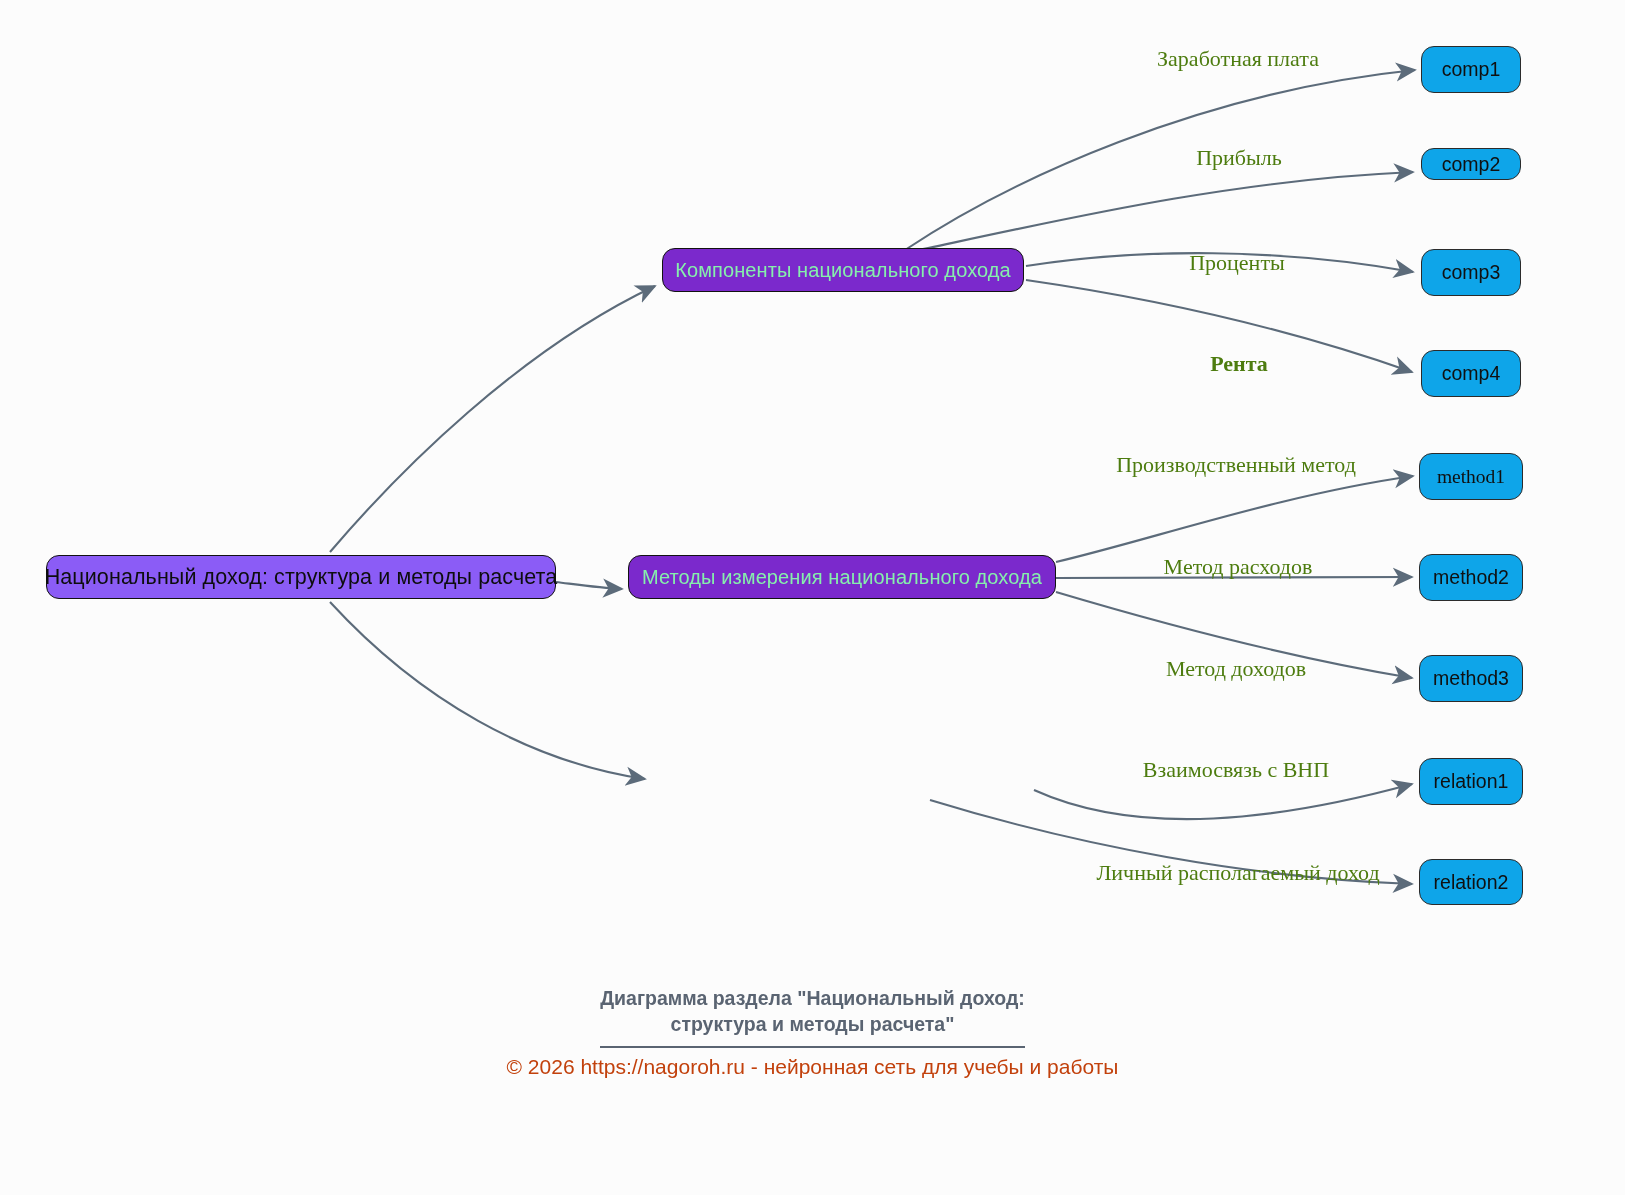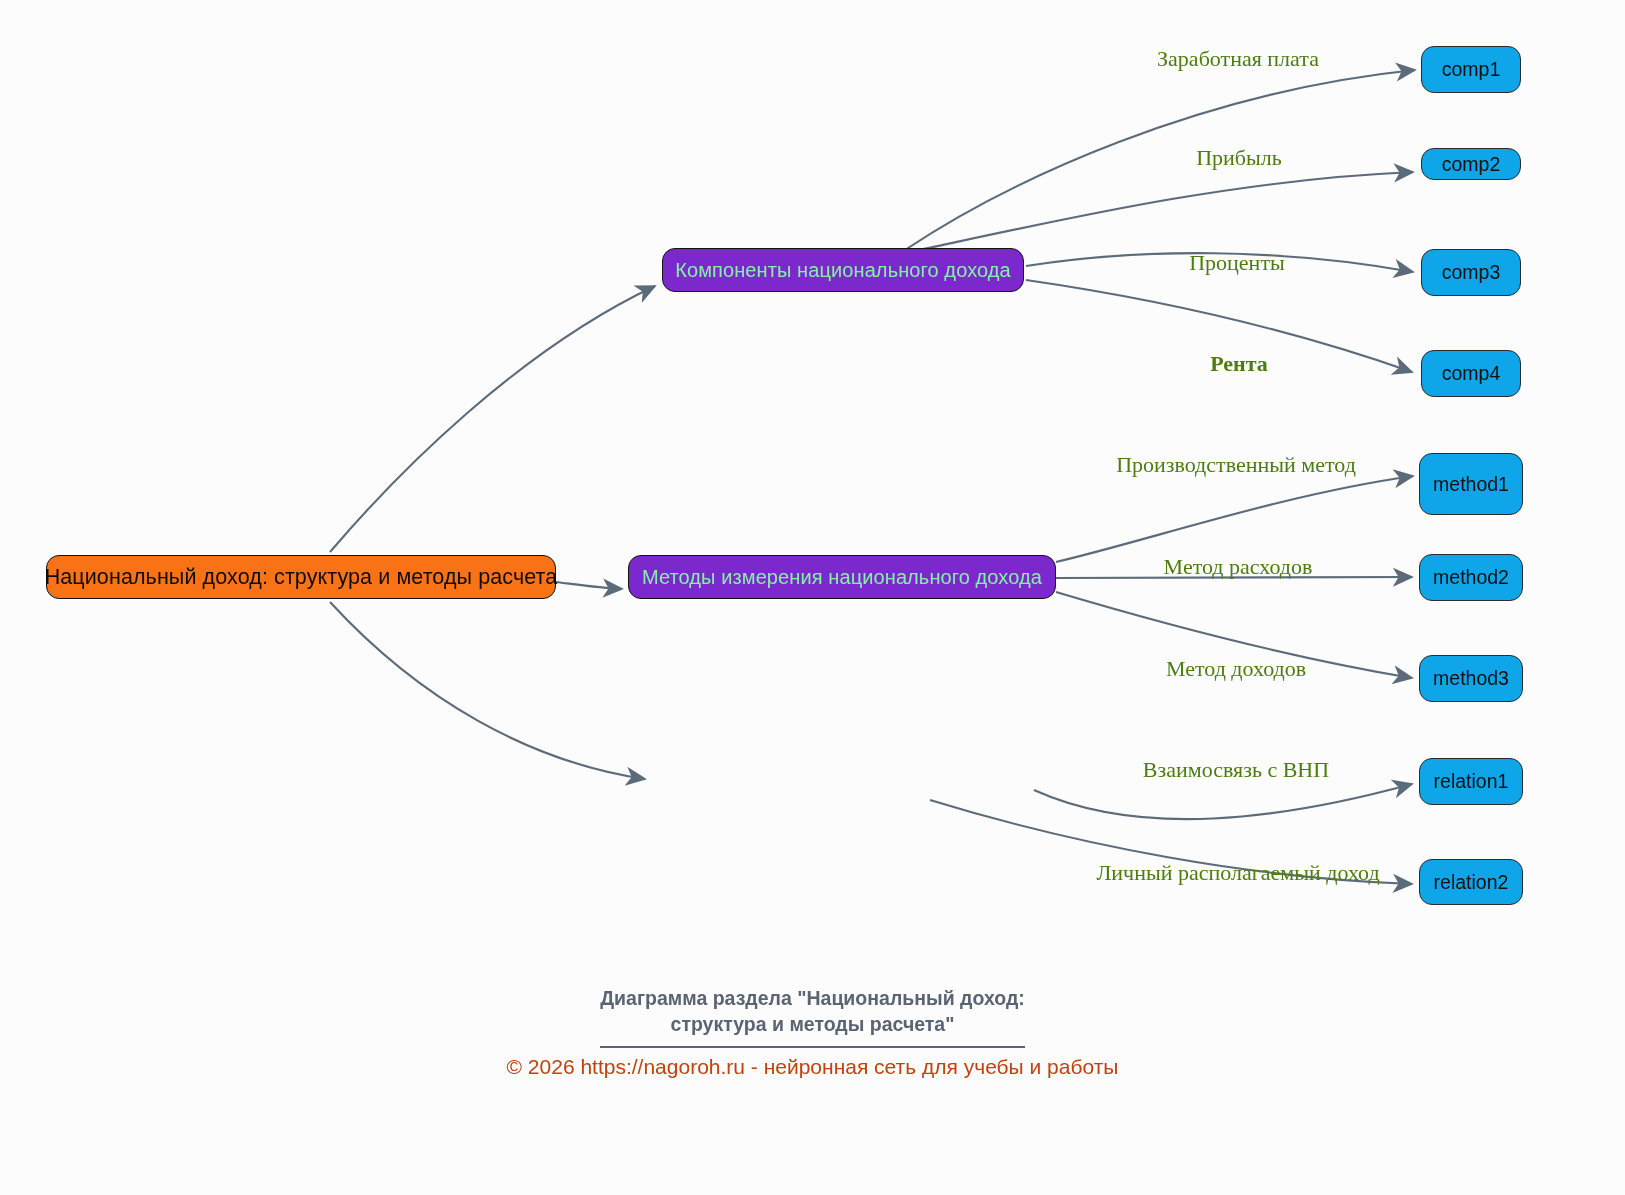--- a/index.html
+++ b/index.html
@@ -28,21 +28,21 @@
     box-sizing: border-box;
     display: flex;
     align-items: center;
     justify-content: center;
     white-space: nowrap;
     font-family: "Liberation Sans", sans-serif;
   }
   .node-root {
     border-radius: 13px;
     border: 1.3px solid #121212;
-    background: #f97316;
+    background: #8b5cf6;
     color: #0d0d0d;
     font-size: 21.5px;
     letter-spacing: .1px;
   }
   .node-branch {
     border-radius: 13px;
     border: 1.3px solid #121212;
     background: #7b29cc;
     color: #86efac;
     font-size: 20px;
@@ -125,21 +125,21 @@
   <div class="node node-branch" style="left:662px; top:248px; width:362px; height:44px;">Компоненты национального дохода</div>
 
   <div class="node node-branch" style="left:628px; top:555px; width:428px; height:44px;">Методы измерения национального дохода</div>
 
 
   <div class="node node-leaf" style="left:1421px; top:46px; width:100px; height:47px;">comp1</div>
   <div class="node node-leaf" style="left:1421px; top:148px; width:100px; height:32px;">comp2</div>
   <div class="node node-leaf" style="left:1421px; top:249px; width:100px; height:47px;">comp3</div>
   <div class="node node-leaf" style="left:1421px; top:350px; width:100px; height:47px;">comp4</div>
 
-  <div class="node node-leaf" style="left:1419px; top:453px; width:104px; height:62px;">method1</div>
+  <div class="node node-leaf" style="left:1419px; top:453px; width:104px; height:47px;font-family:Liberation Serif, serif;">method1</div>
   <div class="node node-leaf" style="left:1419px; top:554px; width:104px; height:47px;">method2</div>
   <div class="node node-leaf" style="left:1419px; top:655px; width:104px; height:47px;">method3</div>
 
   <div class="node node-leaf" style="left:1419px; top:758px; width:104px; height:47px;">relation1</div>
   <div class="node node-leaf" style="left:1419px; top:859px; width:104px; height:46px;">relation2</div>
 
   <div class="edge-label" style="left:1238px; top:59px;">Заработная плата</div>
   <div class="edge-label" style="left:1239px; top:158px;">Прибыль</div>
   <div class="edge-label" style="left:1237px; top:263px;">Проценты</div>
   <div class="edge-label" style="left:1239px; top:364px;font-weight:bold;">Рента</div>

